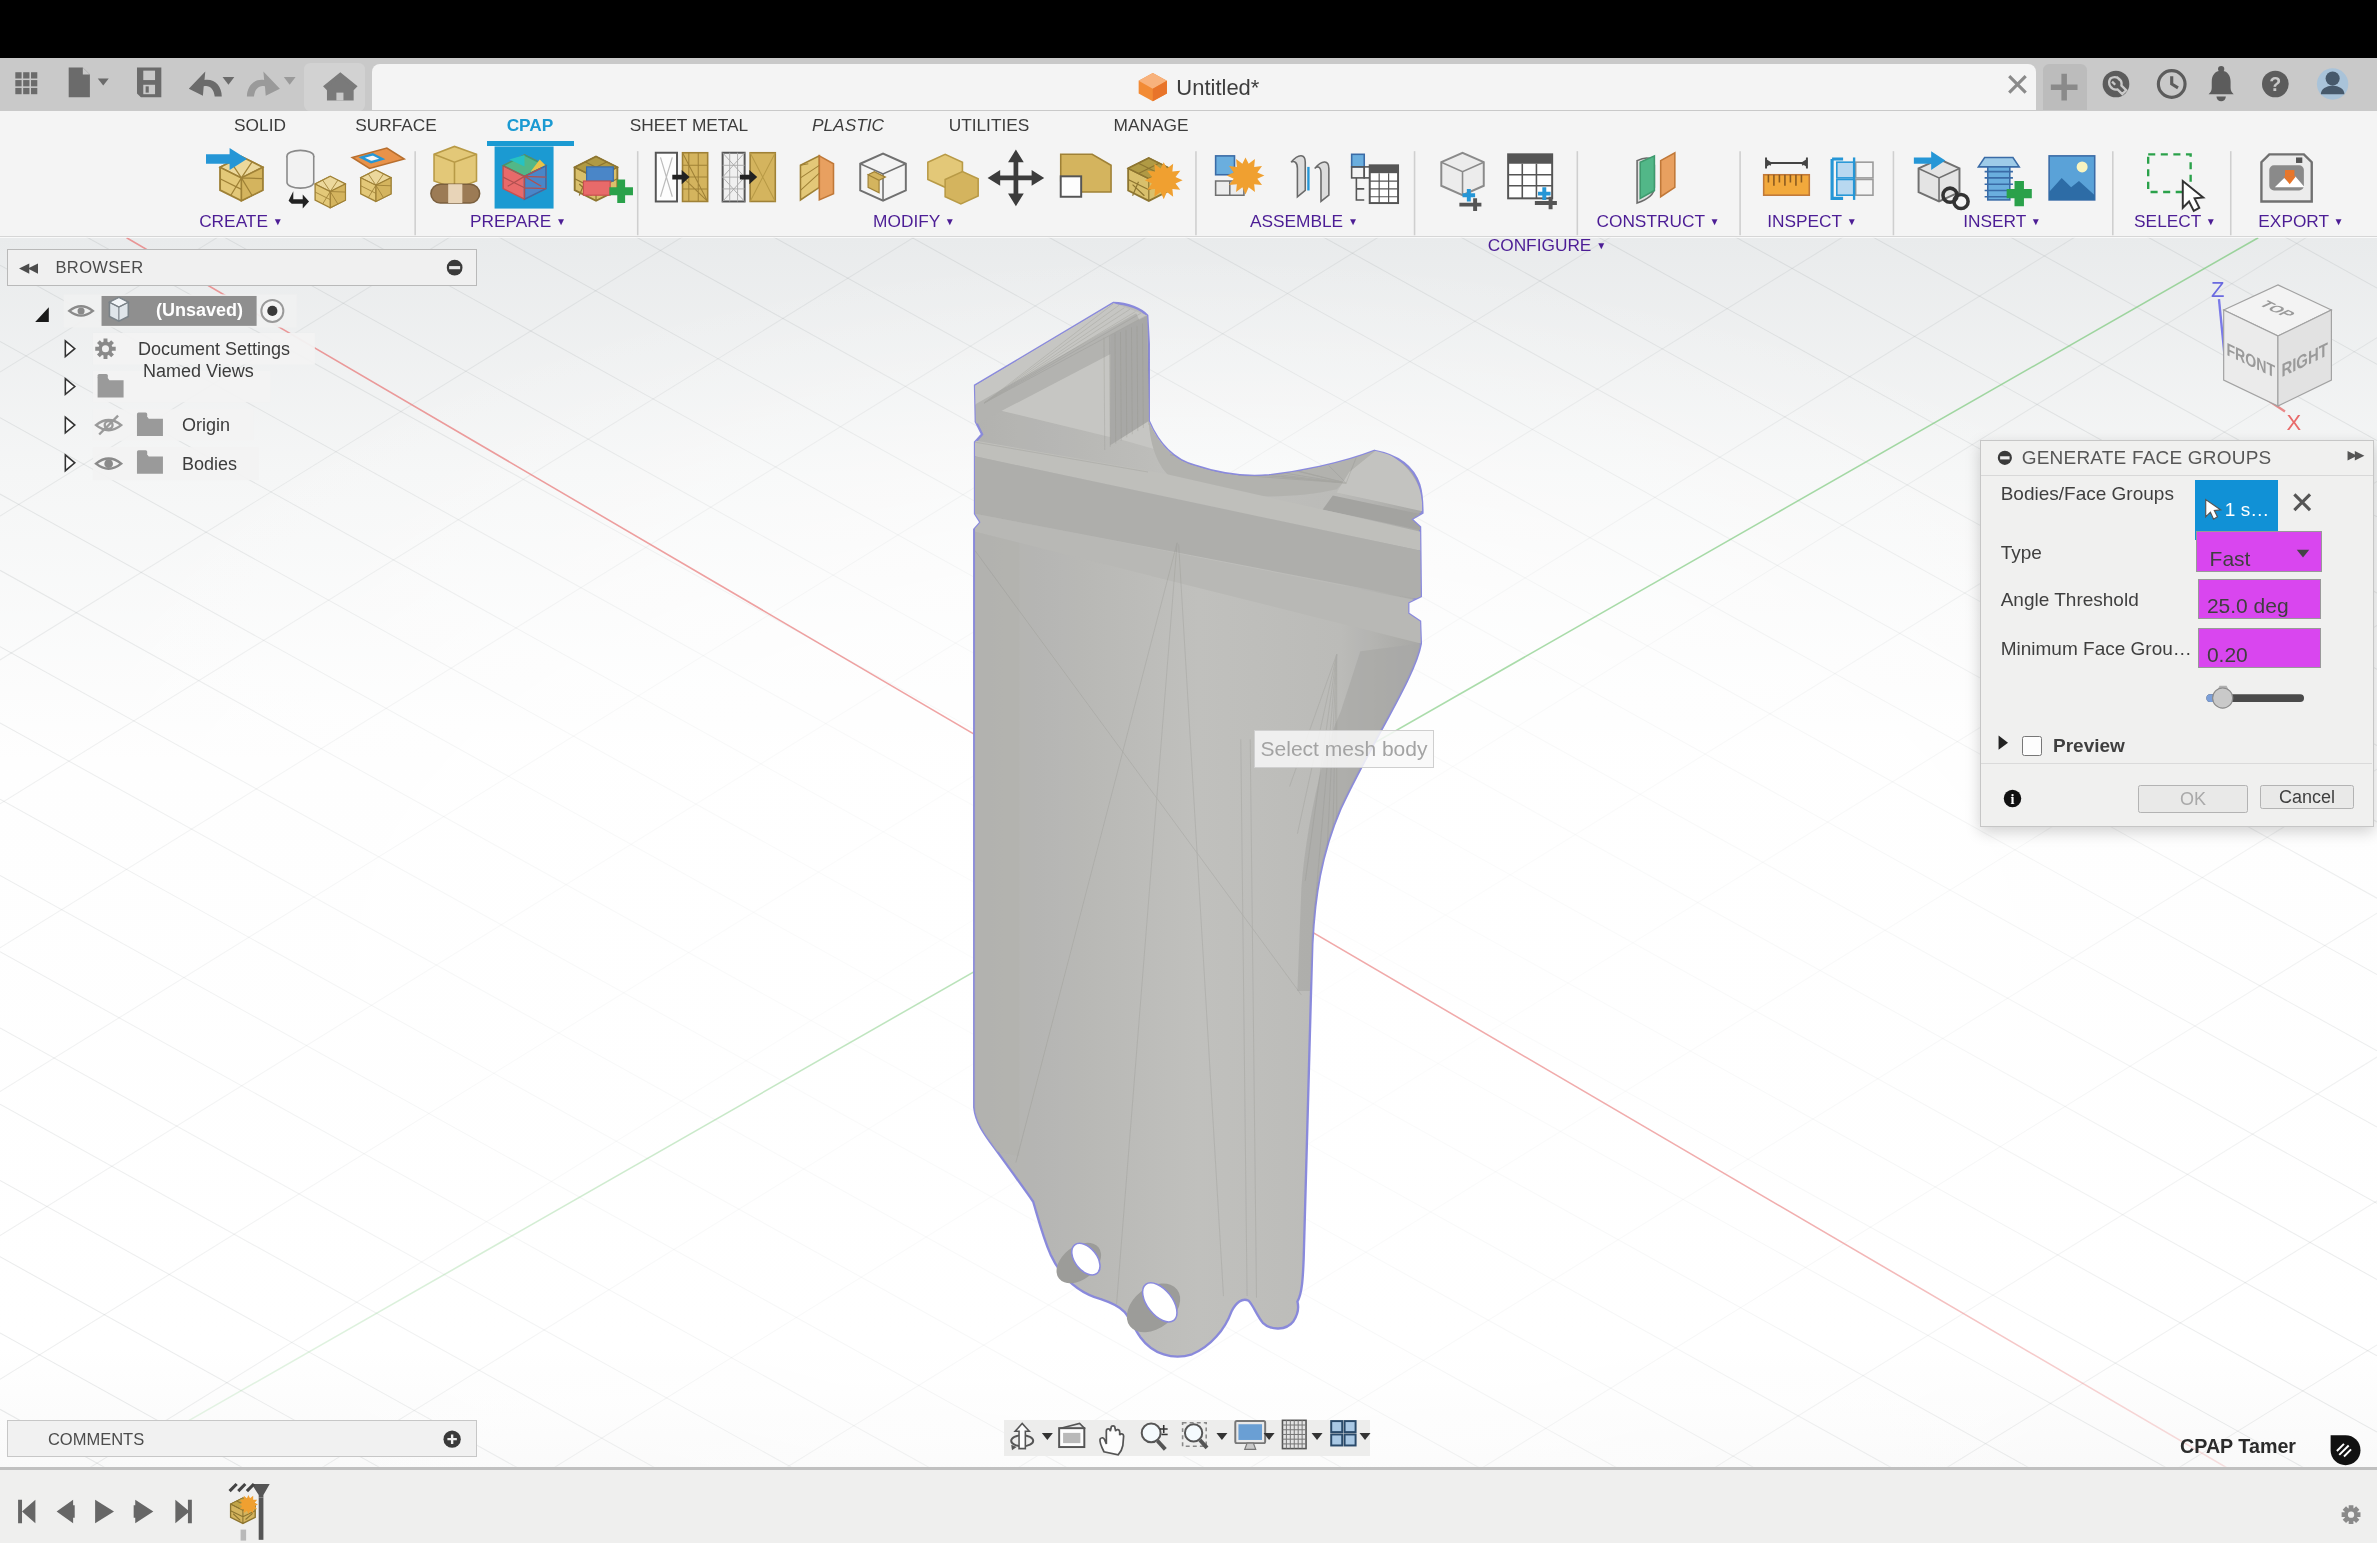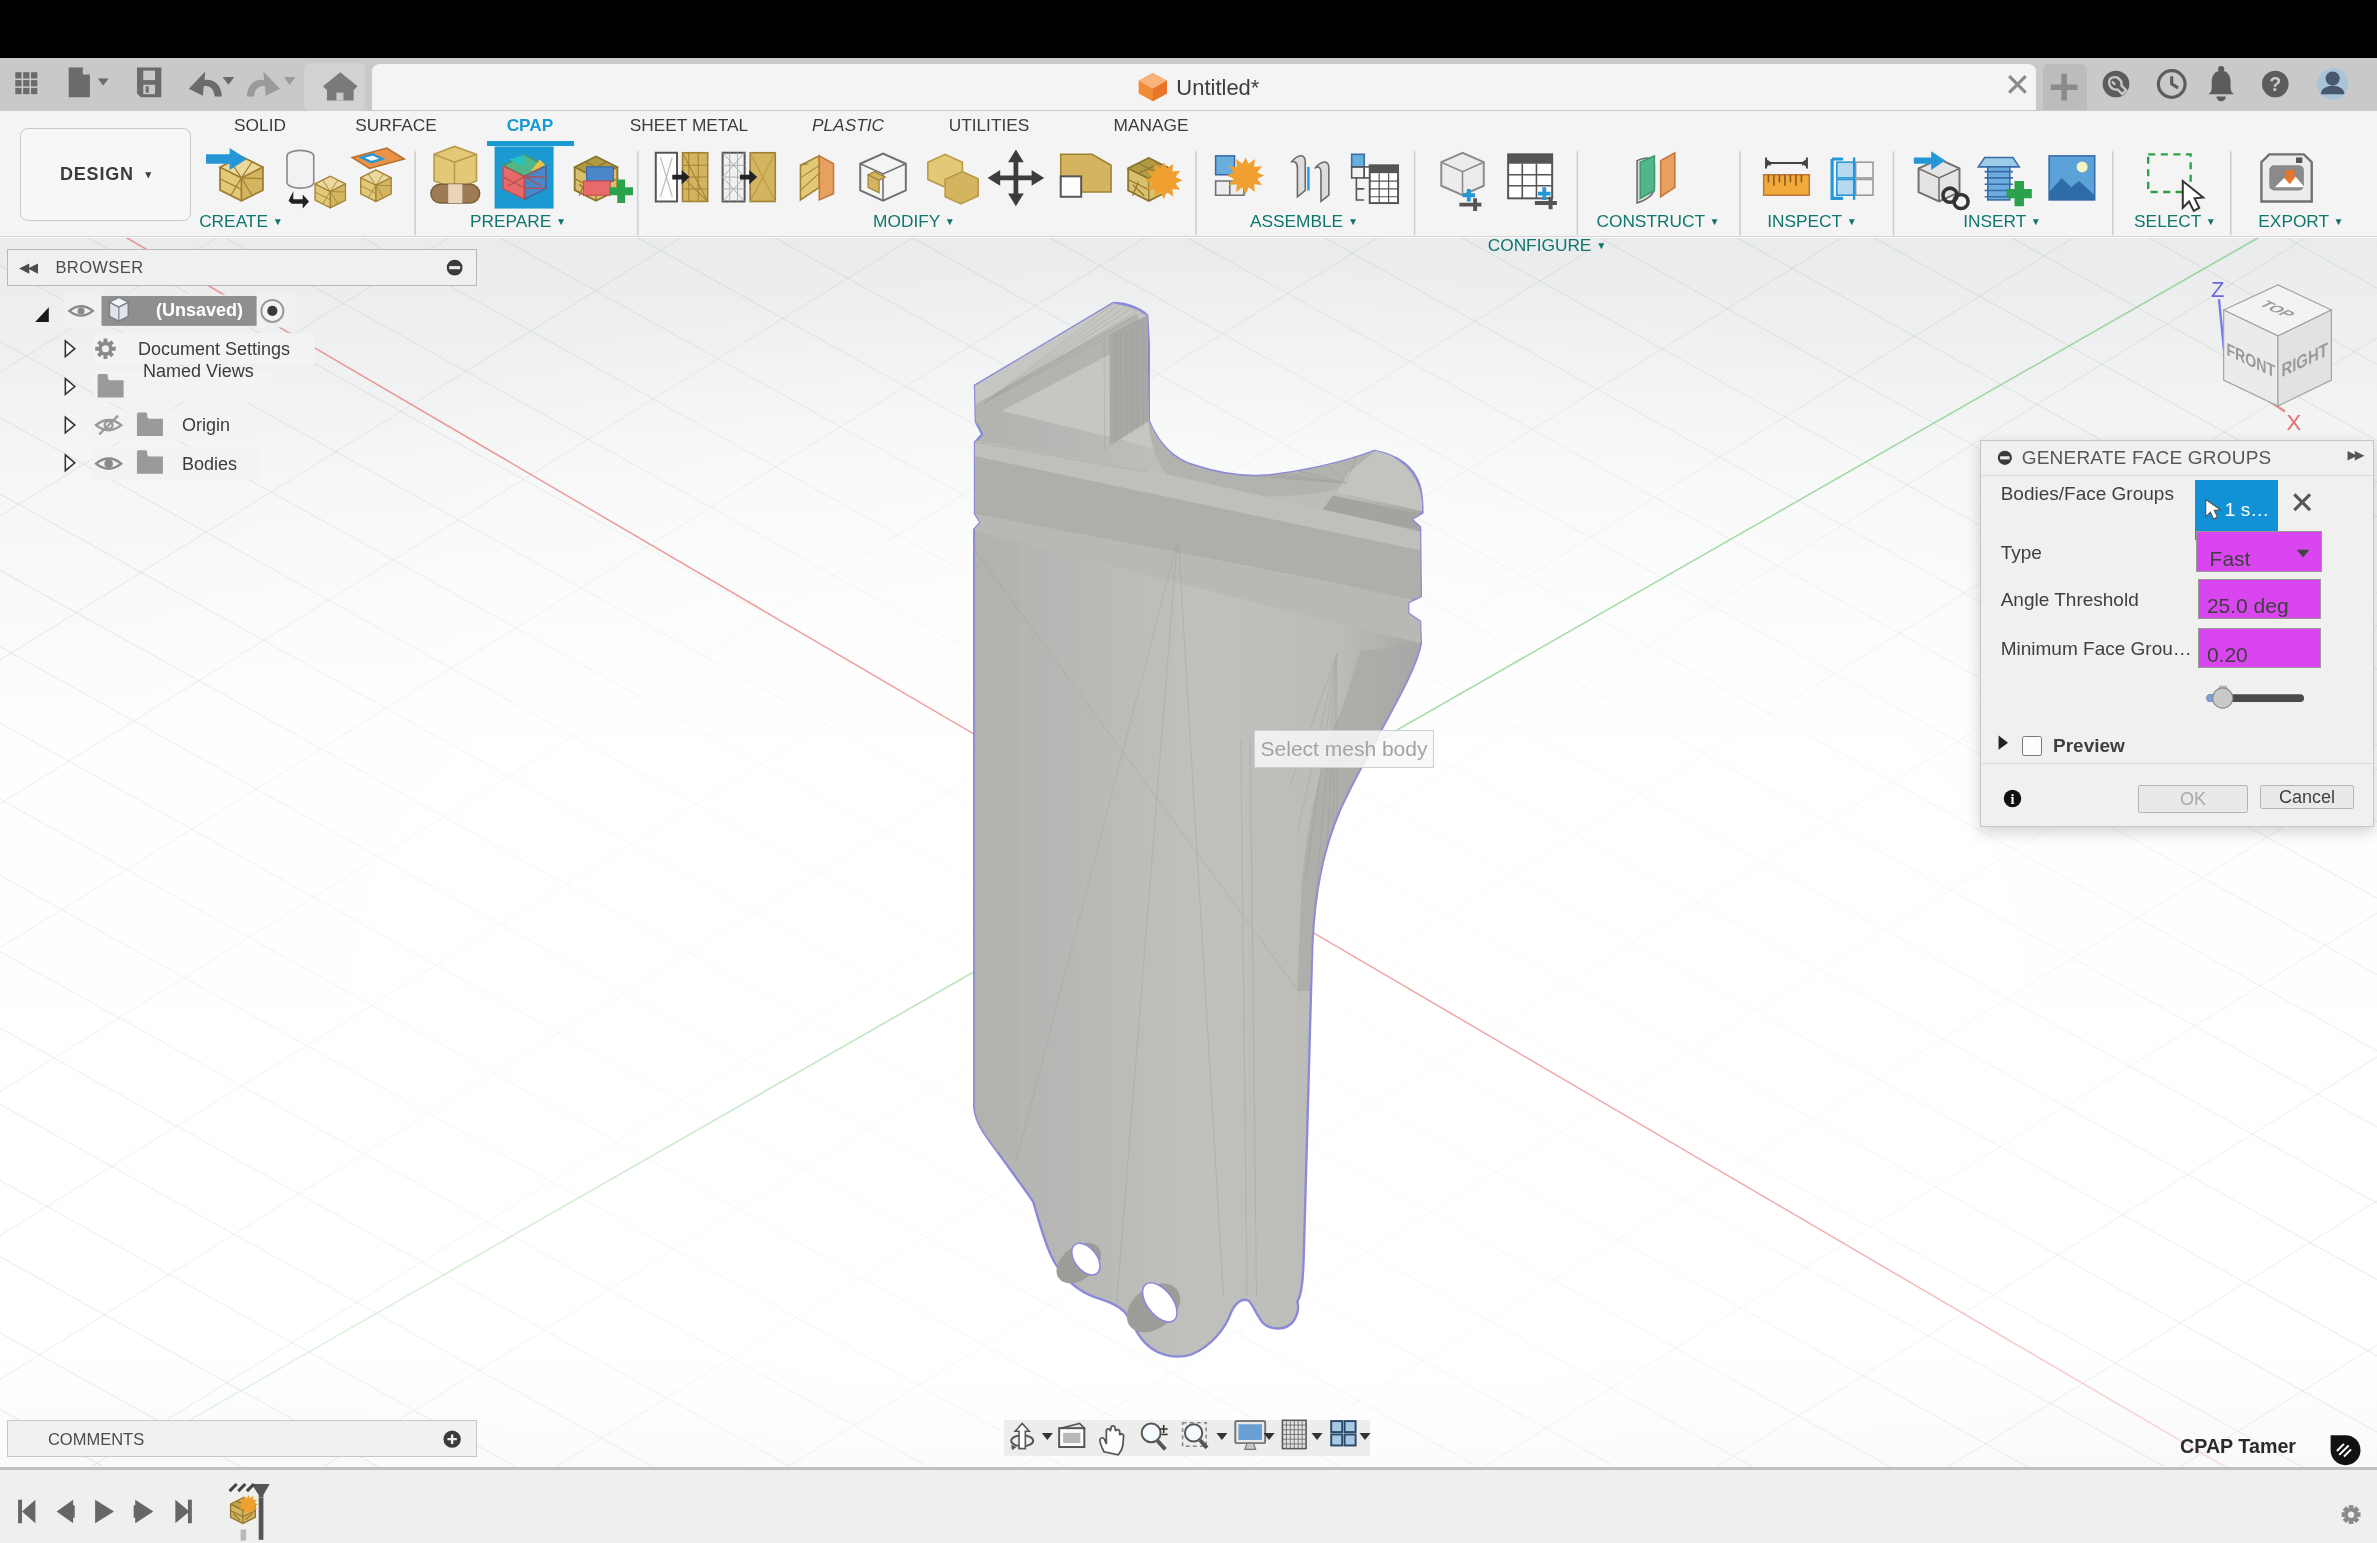--- a/index.html
+++ b/index.html
@@ -10,21 +10,21 @@
   #blackbar{left:0;top:0;width:2377px;height:58px;background:#000;}
   #graybar{left:0;top:58px;width:2377px;height:53px;background:#c9c9c9;}
   #doctab{left:372px;top:64px;width:1664px;height:46px;background:#f4f4f4;border-radius:7.9px 7.9px 0 0;}
   #plustab{left:2043px;top:64px;width:44px;height:46px;background:#bcbcbc;border-radius:6.3px 6.3px 0 0;}
   #homebtn{left:304px;top:63px;width:61px;height:48px;background:#d2d2d2;border-radius:6.3px;}
   #ribbon{left:0;top:111px;width:2377px;height:125px;background:#f4f4f4;border-bottom:1.6px solid #d6d6d6;}
   #tabrow{left:0;top:115px;width:2377px;height:28px;}
   .tabl{position:absolute;top:0;font-size:17.3px;color:#3c3c3c;transform:translateX(-50%);white-space:nowrap;}
   .tabl.act{color:#1b9ad2;font-weight:bold;}
   #meshline{left:487px;top:141px;width:87px;height:4.7px;background:#1b9ad2;}
-  .grpl{position:absolute;top:211px;font-size:17.3px;color:#0f766e;transform:translateX(-50%);white-space:nowrap;}
+  .grpl{position:absolute;top:211px;font-size:17.3px;color:#4c1d95;transform:translateX(-50%);white-space:nowrap;}
   .grpl .car{font-size:10.2px;vertical-align:1.6px;}
   #designbtn{left:20.4px;top:128px;width:169px;height:91px;background:#f7f7f7;border:1.6px solid #c9c9c9;border-radius:7.9px;
              font-size:18px;font-weight:bold;color:#3c3c3c;letter-spacing:0.8px;
              display:flex;align-items:center;justify-content:center;}
   
   #vp{left:0;top:0;width:2377px;height:1544px;}
   
   #brhead{left:7px;top:249px;width:470px;height:37px;background:#f0f0f0;border:1.6px solid #b9b9b9;box-sizing:border-box;
           display:flex;align-items:center;font-size:16.5px;color:#4c4c4c;letter-spacing:0.4px;}
   
@@ -232,21 +232,20 @@
         <text transform="translate(2862.5,458) skewY(25.5) scale(1,1.25)" x="0" y="6" font-size="18" fill="#9a9a9a" font-weight="bold" text-anchor="middle" font-family="Liberation Sans,sans-serif">FRONT</text>
         <text transform="translate(2931,458) skewY(-25.5) scale(1,1.25)" x="0" y="6" font-size="19" fill="#9a9a9a" font-weight="bold" text-anchor="middle" font-family="Liberation Sans,sans-serif">RIGHT</text>
       </g>
     </svg>
   <div id="blackbar" class="abs"></div>
   <div id="graybar" class="abs"></div>
   <div id="homebtn" class="abs"></div>
   <div id="doctab" class="abs"></div>
   <div id="plustab" class="abs"></div>
   <div id="ribbon" class="abs"></div>
-  <div id="designbtn" class="abs">DESIGN&nbsp;&nbsp;<span style="font-size:11px;">▾</span></div>
   <div id="tabrow" class="abs">
     <span class="tabl" style="left:260px;">SOLID</span>
     <span class="tabl" style="left:396px;">SURFACE</span>
     <span class="tabl act" style="left:530px;">CPAP</span>
     <span class="tabl" style="left:689px;">SHEET METAL</span>
     <span class="tabl" style="left:848px;font-style:italic;">PLASTIC</span>
     <span class="tabl" style="left:989px;">UTILITIES</span>
     <span class="tabl" style="left:1151px;">MANAGE</span>
   </div>
   <div id="meshline" class="abs"></div>

